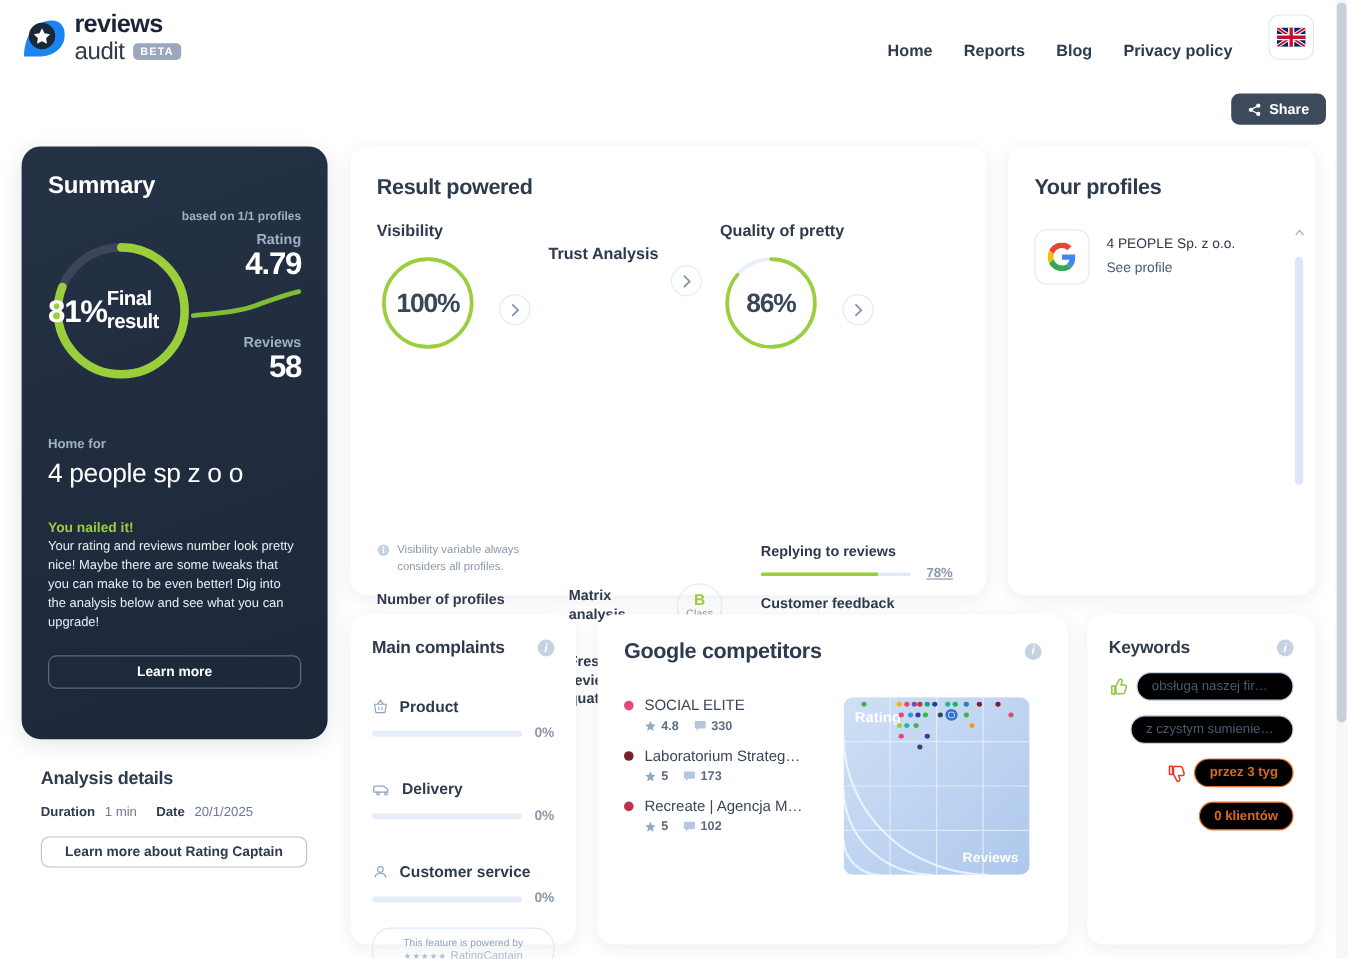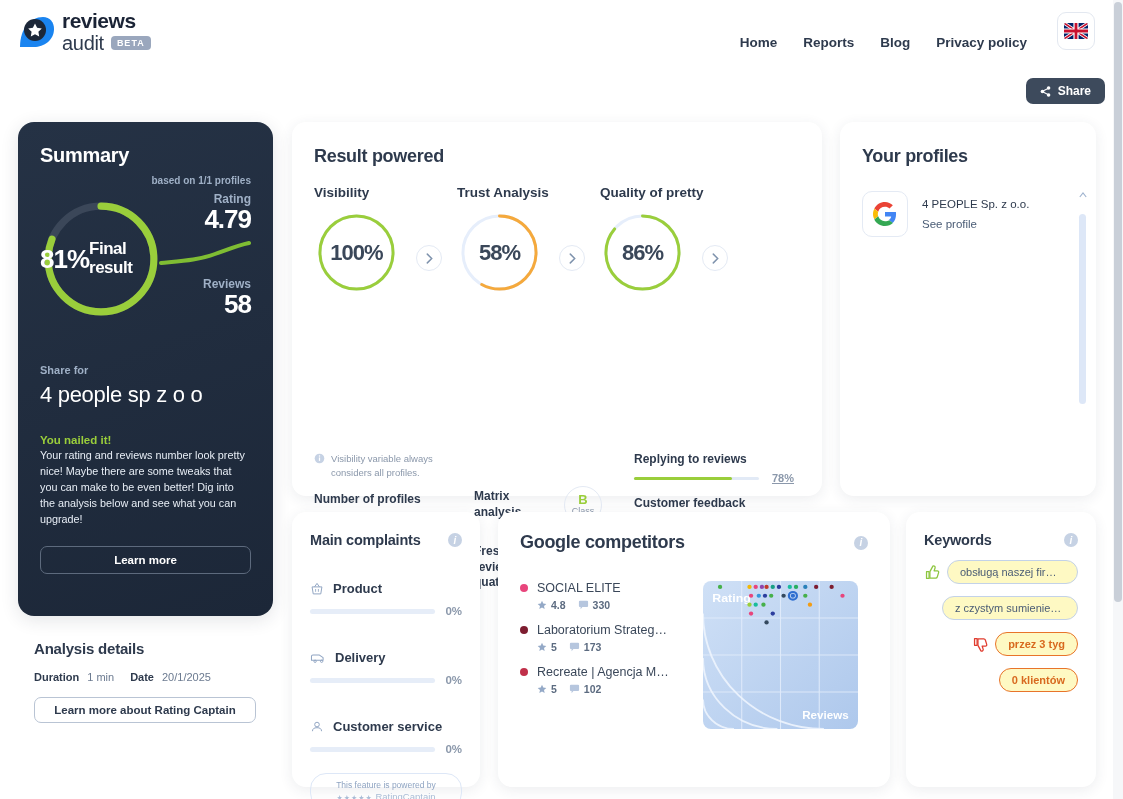--- a/index.html
+++ b/index.html
@@ -165,21 +165,21 @@
   .comp-stats { display: flex; align-items: center; gap: 12px; margin: 4px 0 0 17px; }
   .comp-stat { display: flex; align-items: center; gap: 4px; font-size: 10.5px;
                font-weight: bold; color: #5c6b80; }
   .scatter { width: 155px; height: 148px; border-radius: 8px; overflow: hidden; margin-left: 3px; }
 
   
   .keywords { left: 906px; top: 512px; width: 190px; height: 275px; padding: 20px 18px; }
   .kw-row { display: flex; align-items: center; gap: 6px; margin-top: 12px; justify-content: flex-end; }
   .kw-tag { border: 1px solid #c3d2e8; border-radius: 16px; padding: 5px 12px;
             font-size: 11px; color: #4a5c75; white-space: nowrap; overflow: hidden;
-            text-overflow: ellipsis; max-width: 136px; cursor: pointer; background: #fef9c3; }
+            text-overflow: ellipsis; max-width: 136px; cursor: pointer; background: #000000; }
   .kw-tag.neg { border-color: #e8742a; color: #d8691f; font-weight: bold; max-width: 120px; }
 
   
   .pg-scroll { position: absolute; right: 0; top: 0; width: 10px; height: 799px; background: #f6f7f9; }
   .pg-thumb { position: absolute; right: 1px; top: 2px; width: 8px; height: 600px;
               background: #c9cfd8; border-radius: 5px; }
 </style>
 </head>
 <body>
 
@@ -248,21 +248,21 @@
         <div class="stat-lbl">Rating</div>
         <div class="stat-val">4.79</div>
         <svg class="sparkline" width="92" height="30" viewBox="0 0 92 30">
           <path d="M2 24 C22 22, 40 21, 56 15 C70 10, 80 6, 90 4" fill="none" stroke="#7fbd33" stroke-width="4" stroke-linecap="round"></path>
         </svg>
         <div class="stat-lbl">Reviews</div>
         <div class="stat-val">58</div>
       </div>
     </div>
 
-    <div class="audit-for">Share for</div>
+    <div class="audit-for">Home for</div>
     <div class="audit-name">4 people sp z o o</div>
 
     <div class="nailed">You nailed it!</div>
     <div class="nailed-body">Your rating and reviews number look pretty nice! Maybe there are some tweaks that you can make to be even better! Dig into the analysis below and see what you can upgrade!</div>
 
     <button class="learn-more">Learn more</button>
   </div>
 
   <div class="analysis">
     <h3>Analysis details</h3>
@@ -293,27 +293,20 @@
         <div class="chev-btn">
           <svg width="7" height="11" viewBox="0 0 8 12">
               <path d="M1.5 1 L6.5 6 L1.5 11" fill="none" stroke="#7f93ad" stroke-width="1.7" stroke-linecap="round"></path>
             </svg>
         </div>
       </div>
 
       <div class="ring-group">
         <div class="ring-col">
           <div class="ring-title">Trust Analysis</div>
-          <div class="ring-wrap">
-            <svg viewBox="0 0 100 100" width="85" height="85">
-              <circle cx="50" cy="50" r="43" fill="none" stroke="#e6eefb" stroke-width="3.5"></circle>
-              <circle cx="50" cy="50" r="43" fill="none" stroke="#f5a93c" stroke-width="3.5" stroke-dasharray="156.7 270.2" stroke-linecap="round" transform="rotate(-90 50 50)"></circle>
-            </svg>
-            <div class="ring-val">58%</div>
-          </div>
         </div>
         <div class="chev-btn">
           <svg width="7" height="11" viewBox="0 0 8 12">
               <path d="M1.5 1 L6.5 6 L1.5 11" fill="none" stroke="#7f93ad" stroke-width="1.7" stroke-linecap="round"></path>
             </svg>
         </div>
       </div>
 
       <div class="ring-group">
         <div class="ring-col">

